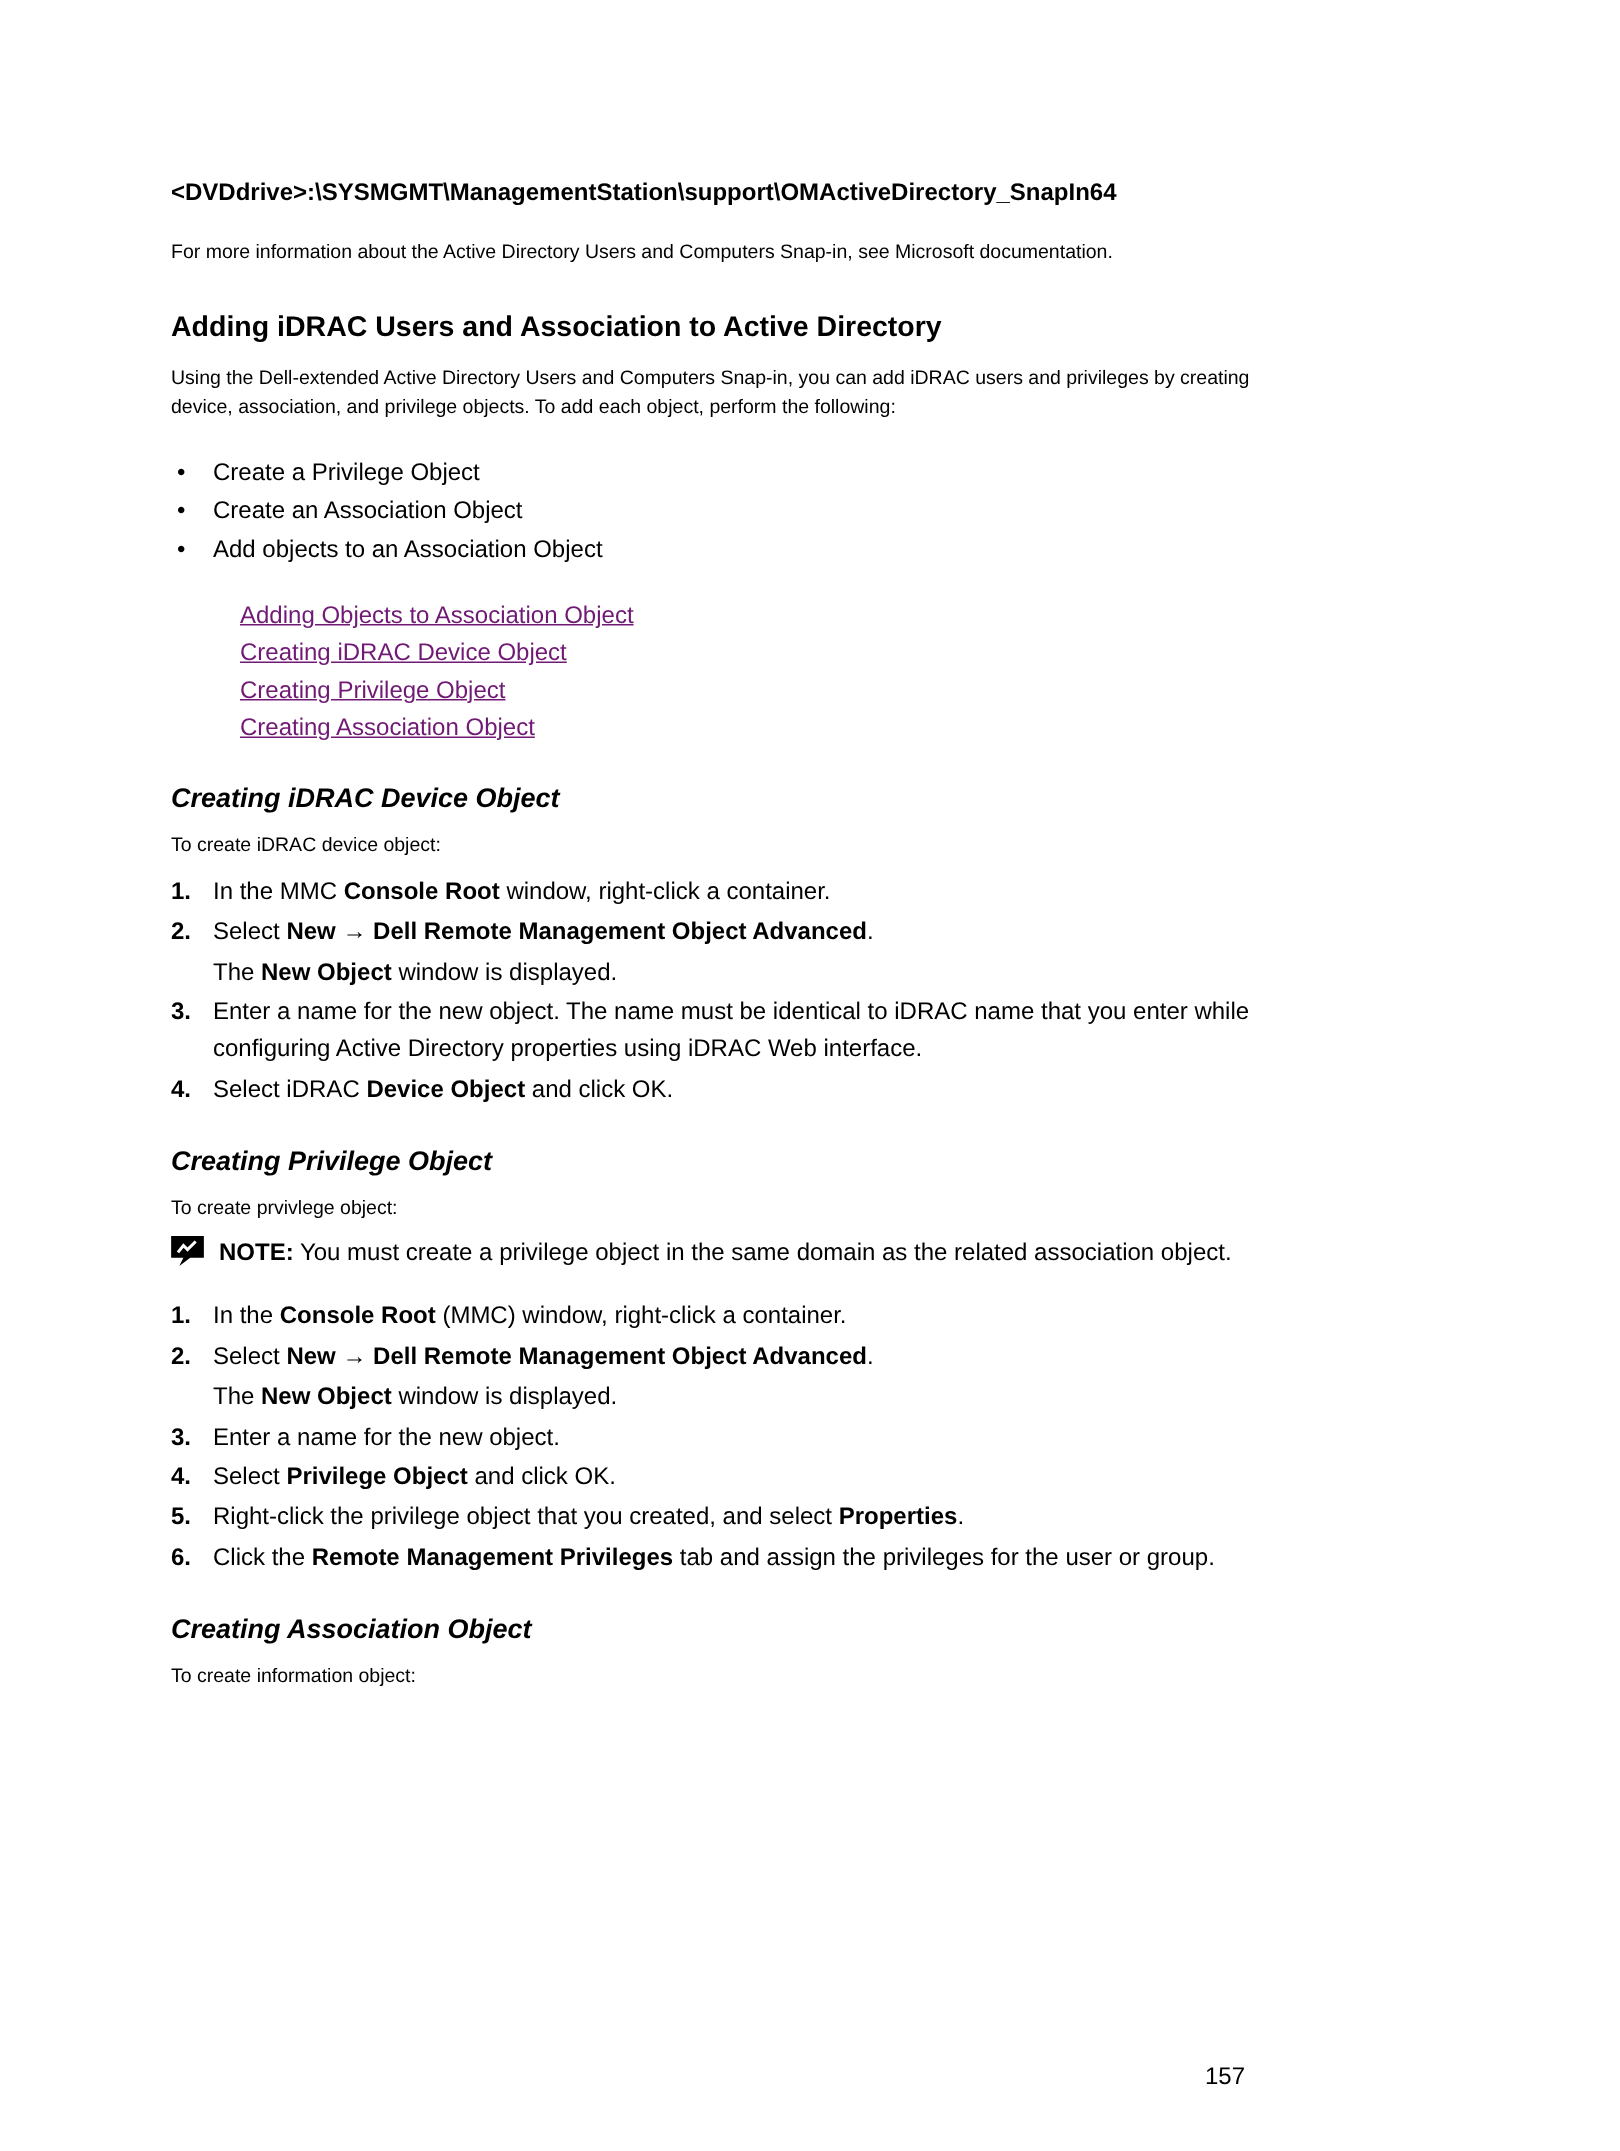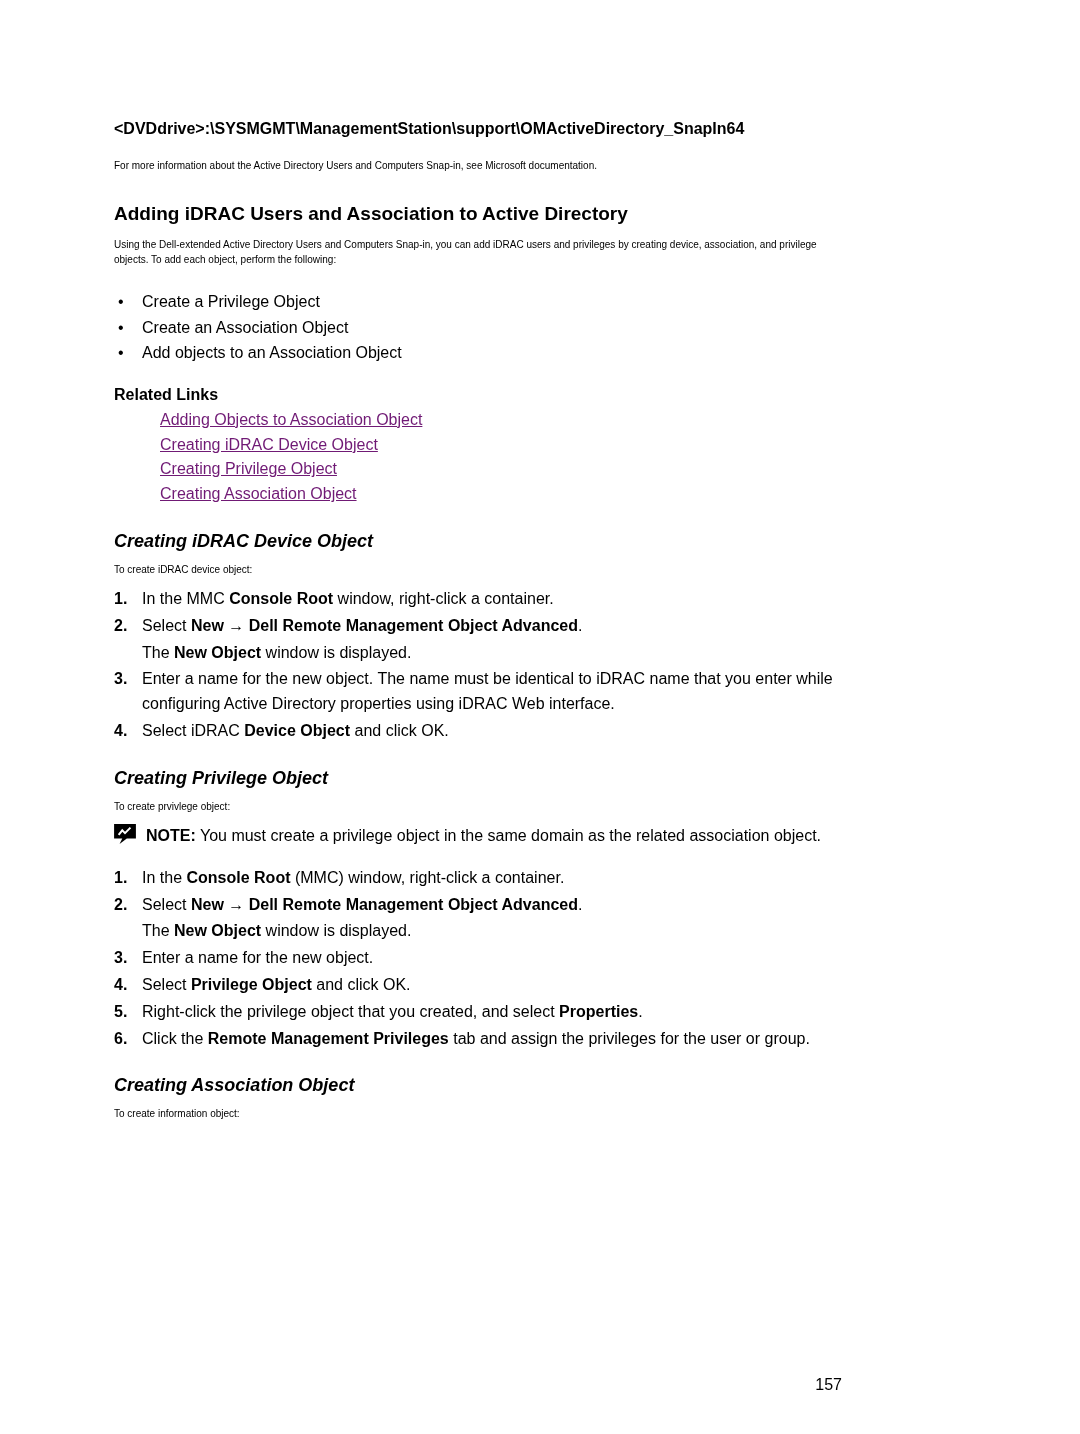--- a/index.html
+++ b/index.html
@@ -15,21 +15,21 @@
   box-sizing: border-box;
   padding: 120px 114px 60px 114px;
   position: relative;
 }
 .path-line {
   font-size: 16px;
   font-weight: bold;
   margin-bottom: 20px;
 }
 .para {
-  font-size: 10px;
+  font-size: 13px;
   line-height: 1.5;
   margin-bottom: 22px;
 }
 .h3 {
   font-size: 19px;
   font-weight: bold;
   margin-top: 30px;
   margin-bottom: 12px;
 }
 .h4 {
@@ -113,21 +113,21 @@
   margin-right: 10px;
   flex-shrink: 0;
 }
 .note-text {
   font-size: 16px;
   line-height: 1.5;
 }
 .page-num {
   position: absolute;
   bottom: 40px;
-  right: 114px;
+  right: 126px;
   font-size: 16px;
 }
 </style>
 </head>
 <body>
 
 <div class="page">
 
   <div class="path-line">&lt;DVDdrive&gt;:\SYSMGMT\ManagementStation\support\OMActiveDirectory_SnapIn64</div>
 
@@ -135,21 +135,20 @@
 
   <div class="h3">Adding iDRAC Users and Association to Active Directory</div>
   <div class="para">Using the Dell-extended Active Directory Users and Computers Snap-in, you can add iDRAC users and privileges by creating device, association, and privilege objects. To add each object, perform the following:</div>
 
   <ul class="list">
     <li>Create a Privilege Object</li>
     <li>Create an Association Object</li>
     <li>Add objects to an Association Object</li>
   </ul>
 
-  <div class="related">Related Links</div>
   <div class="links">
     <div><a class="link">Adding Objects to Association Object</a></div>
     <div><a class="link">Creating iDRAC Device Object</a></div>
     <div><a class="link">Creating Privilege Object</a></div>
     <div><a class="link">Creating Association Object</a></div>
   </div>
 
   <div class="h4">Creating iDRAC Device Object</div>
   <div class="para" style="margin-bottom:10px">To create iDRAC device object:</div>
   <ol class="ol">

